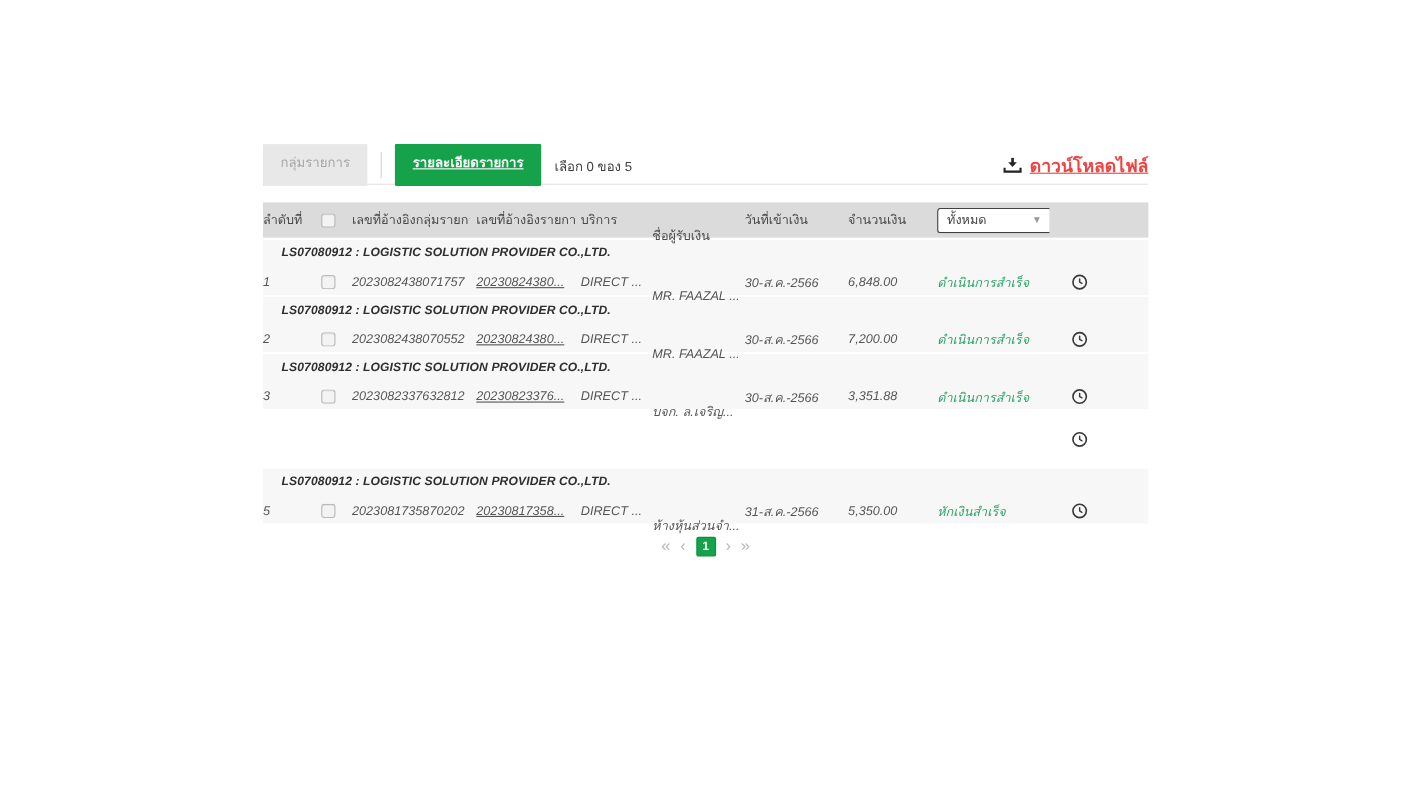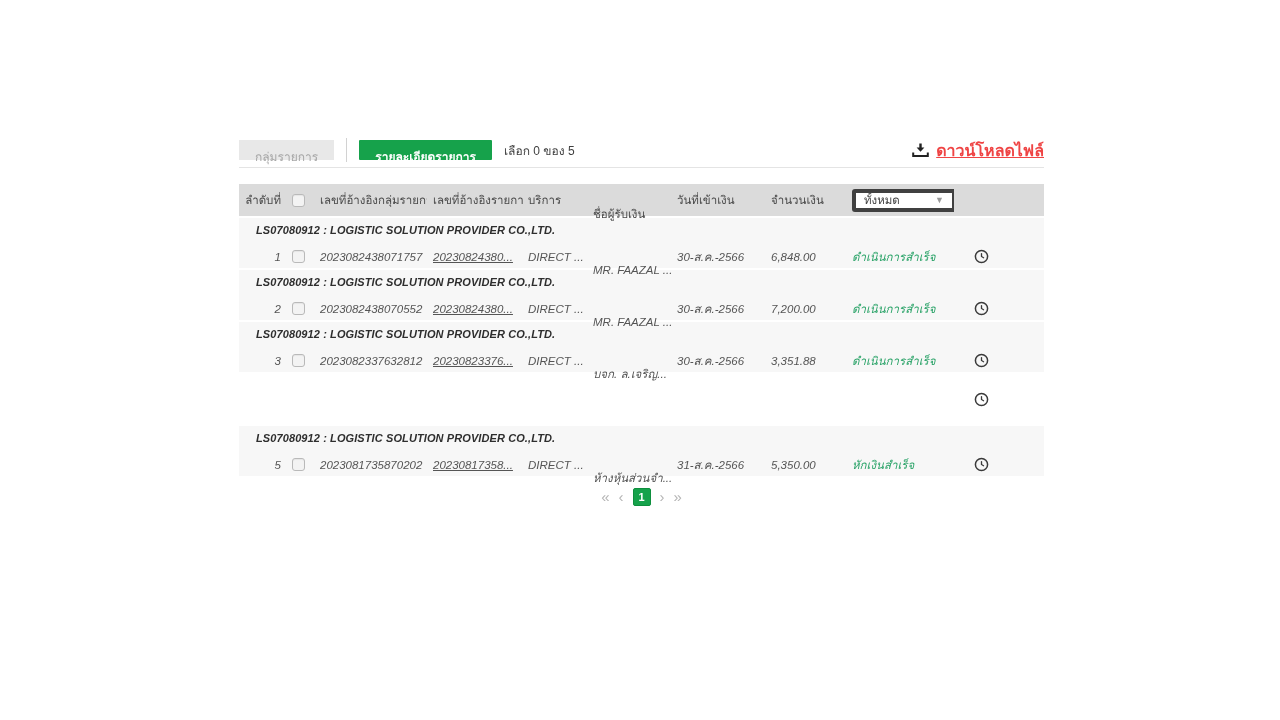--- a/index.html
+++ b/index.html
@@ -2,49 +2,49 @@
 <html><head>
 <meta charset="utf-8">
 <style>
   * { margin:0; padding:0; box-sizing:border-box; }
   html,body { width:1280px; height:720px; background:#fff; overflow:hidden;
               font-family:"Liberation Sans","DejaVu Sans",sans-serif; }
   .content { position:absolute; left:239px; top:133px; width:805px; }
 
   
   .toolbar { display:flex; align-items:center; height:35px; border-bottom:1px solid #e4e4e4; }
-  .tab { height:20px; line-height:34px; font-size:12px; padding:0 16px; cursor:pointer; white-space:nowrap; }
+  .tab { height:38px; line-height:34px; font-size:12px; padding:0 16px; cursor:pointer; white-space:nowrap; }
   .tab-inactive { background:#e8e8e8; color:#a6a6a6; }
   .tab-sep { width:1px; height:24px; background:#d2d2d2; margin:0 12px; }
   .tab-active { background:#16a24b; color:#fff; font-weight:bold; border-radius:1px;text-decoration:underline; }
   .selection-text { margin-left:12px; font-size:12px; color:#3f3f3f; }
   .download { margin-left:auto; display:flex; align-items:center; gap:7px; cursor:pointer; }
   .dl-label { font-size:16px; color:#ef4444; text-decoration:underline; font-weight:bold; }
 
   
   .table { margin-top:16px; width:805px; font-size:11.5px; }
   .grid { display:grid; grid-template-columns:42px 34px 112px 96px 62px 86px 100px 73px 110px 55px 1fr;
           align-items:center; }
   .thead { background:#dbdbdb; height:32px; color:#4a4a4a; }
   .c { overflow:hidden; white-space:nowrap; }
-  .c1 { grid-column:1; text-align:right; }
+  .c1 { grid-column:1; text-align:left; }
   .c2 { grid-column:2; text-align:center; }
   .c3 { grid-column:3; padding-left:5px; }
   .c4 { grid-column:4; padding-left:6px; }
   .c5 { grid-column:5; padding-left:5px; }
   .c6 { grid-column:6; padding-left:8px;margin-top:27px; }
   .c7 { grid-column:7; padding-left:6px; }
   .c8 { grid-column:8; }
   .c9 { grid-column:9; padding-left:8px; }
   .c10 { grid-column:10; text-align:center; }
 
   .checkbox { display:inline-block; width:13px; height:13px; border:1px solid #b9b9b9;
               border-radius:3px; background:#f3f3f3; vertical-align:middle; cursor:pointer;
               box-shadow:inset 0 1px 1px rgba(0,0,0,0.06); }
-  .dropdown { width:104px; height:23px; background:#fff; border:4px solid #404040; border-radius:3px;
+  .dropdown { width:104px; height:23px; background:#fff; border:1px solid #404040; border-radius:3px;
               display:flex; align-items:center; padding:0 8px; font-size:11.5px; color:#444;
               cursor:pointer; box-shadow:0 1px 1px rgba(0,0,0,0.04); }
   .dropdown .caret { margin-left:auto; color:#9a9a9a; font-size:9px; }
 
   .block { background:#f7f7f7; margin-top:2px;font-style:italic; }
   .block-blank { background:#fff; }
   .group-row { height:25px; line-height:25px; padding-left:17px; font-weight:bold;
                font-size:11px; color:#2e2e2e; letter-spacing:0.1px; }
   .data-row { height:25px; color:#555; }
   .blank-row { height:50px; }

